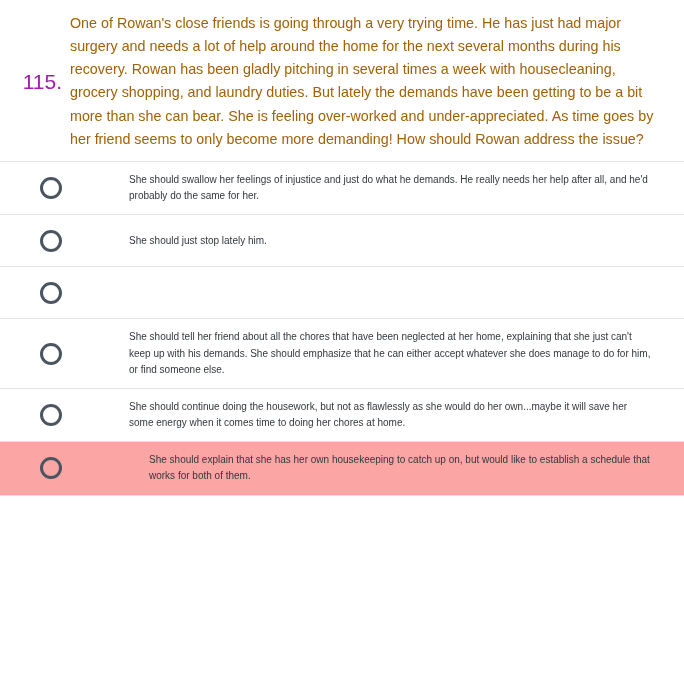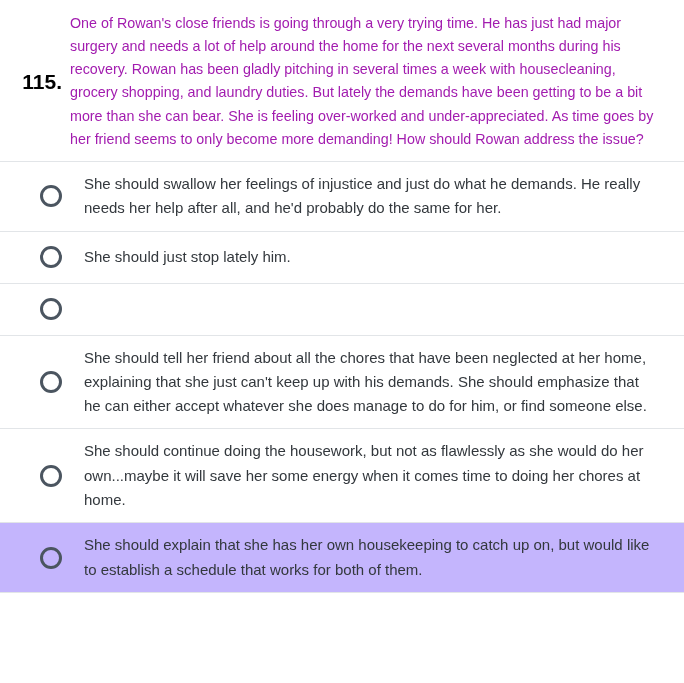--- a/index.html
+++ b/index.html
@@ -18,66 +18,68 @@
     display: flex;
     align-items: center;
     padding: 12px 20px 10px 14px;
     box-sizing: border-box;
   }
   .question-number {
     flex: 0 0 auto;
     width: 48px;
     text-align: right;
     font-size: 21px;
-    font-weight: bold;
-    color: #000000;
+    font-weight: normal;
+    color: #a21caf;
     padding-right: 8px;
     line-height: 1.2;
   }
   .question-text {
     flex: 1 1 auto;
     font-size: 14.3px;
     line-height: 1.62;
-    color: #a21caf;
+    color: #a16207;
   }
   .options {
     border-top: 1px solid #e2e5e8;
   }
   .option {
     display: flex;
     align-items: center;
     border-bottom: 1px solid #e2e5e8;
     padding: 10px 24px 10px 18px;
     box-sizing: border-box;
     min-height: 52px;
   }
   .option.selected {
-    background: #c4b5fd;
+    background: #fca5a5;
+    gap: 20px;
   }
   .radio-cell {
     flex: 0 0 auto;
     width: 66px;
     display: flex;
     justify-content: center;
     align-items: center;
   }
   .radio {
     width: 22px;
     height: 22px;
     border-radius: 50%;
     border: 3px solid #4b5560;
     box-sizing: border-box;
     background: transparent;
   }
   .option-text {
     flex: 1 1 auto;
-    font-size: 15px;
+    font-size: 10px;
     line-height: 1.62;
     color: #33383d;
     padding-right: 8px;
+    margin-left: 45px;
   }
 </style>
 </head>
 <body>
 
 <div class="question-block">
   <div class="question-number">115.</div>
   <div class="question-text">One of Rowan's close friends is going through a very trying time. He has just had major surgery and needs a lot of help around the home for the next several months during his recovery. Rowan has been gladly pitching in several times a week with housecleaning, grocery shopping, and laundry duties. But lately the demands have been getting to be a bit more than she can bear. She is feeling over-worked and under-appreciated. As time goes by her friend seems to only become more demanding! How should Rowan address the issue?</div>
 </div>
 

